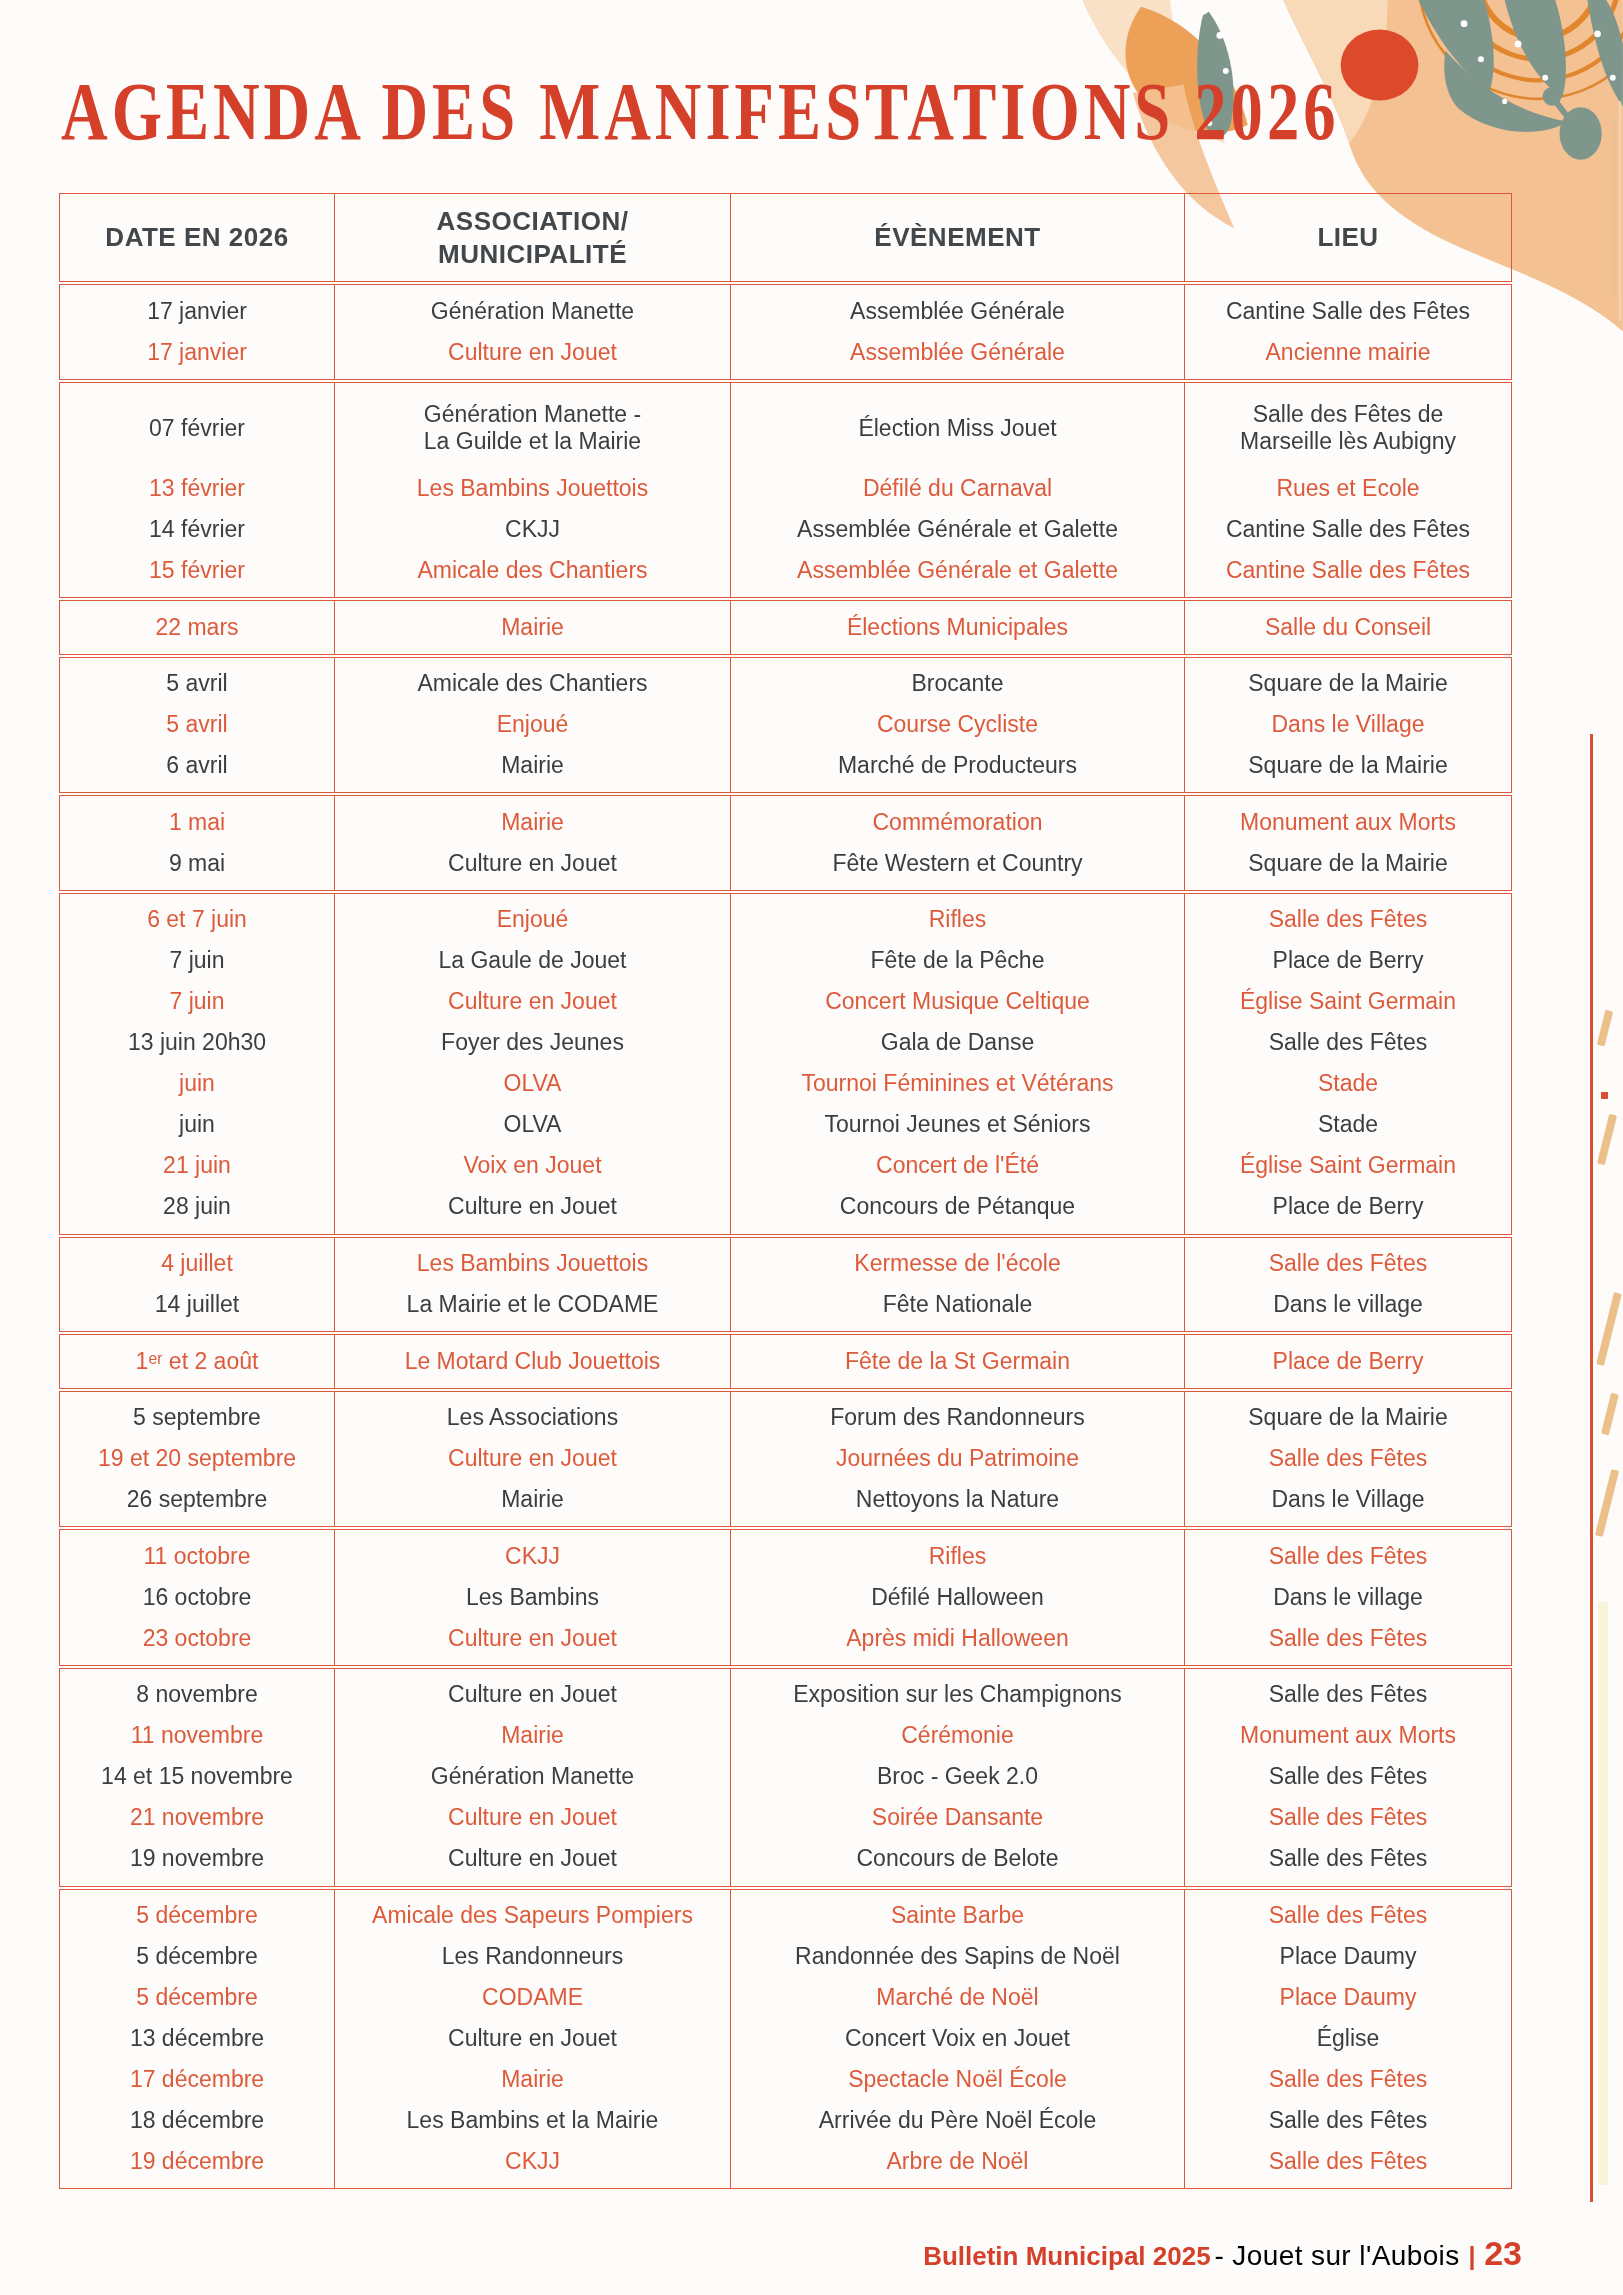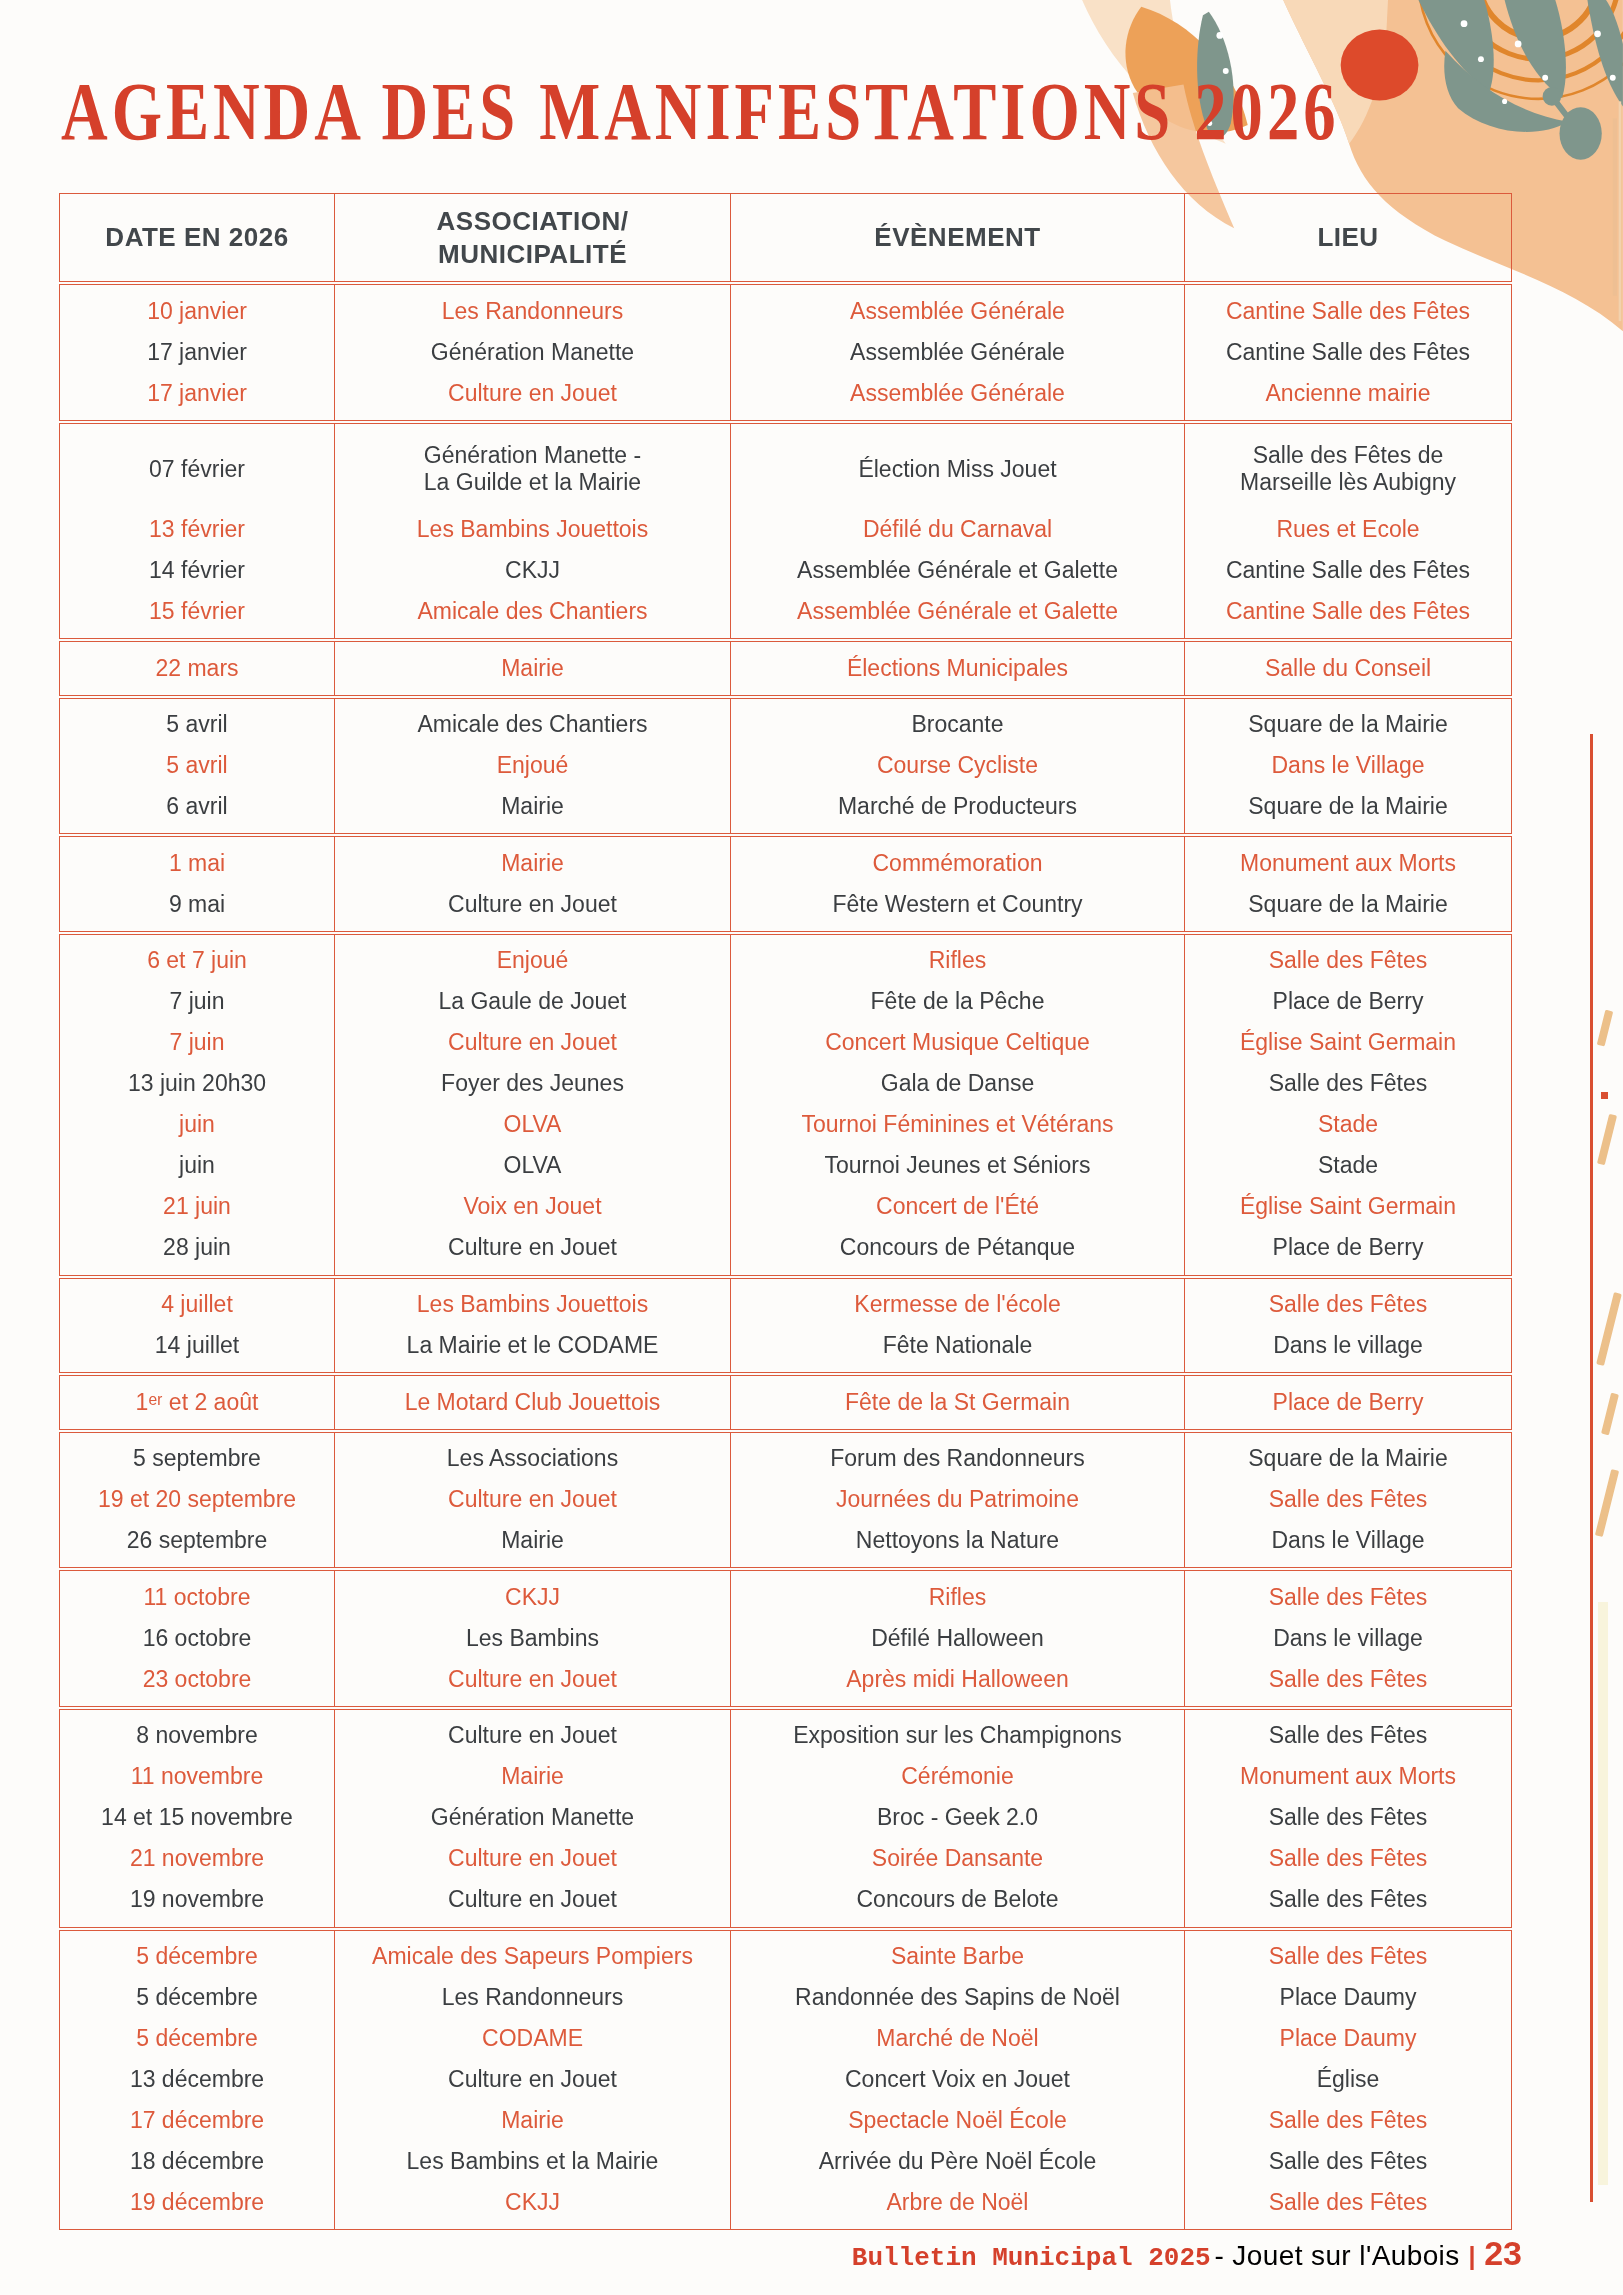--- a/index.html
+++ b/index.html
@@ -55,21 +55,21 @@
   .agenda tbody tr:last-child td{padding-bottom:6.8px;}
   .agenda tr.tall td{height:78px;}
   .agenda tr.red td{color:var(--red);}
   .agenda tr.dark td{color:var(--dark);}
   
   .footer{
     position:absolute;top:2234px;left:0;width:1522px;
     text-align:right;white-space:nowrap;
   }
   .footer .bulletin{
-    font-family:Liberation Mono, monospace;font-weight:bold;
+    font-family:Liberation Sans, sans-serif;font-weight:bold;
     font-size:26px;color:var(--title-red);margin-left:8px;
   }
   .footer .place{
     font-size:28px;color:#000000;letter-spacing:0.4px;
   }
   .footer .divider{font-size:25px;color:var(--title-red);font-weight:bold;padding:0 5px;}
   .footer .pagenum{font-size:34px;color:var(--title-red);font-weight:bold;}
 </style>
 </head>
 <body>
@@ -120,26 +120,20 @@
   <thead>
     <tr>
       <th>DATE EN 2026</th>
       <th>ASSOCIATION/
 MUNICIPALITÉ</th>
       <th>ÉVÈNEMENT</th>
       <th>LIEU</th>
     </tr>
   </thead>
 <tbody>
-      <tr class="red">
-        <td>10 janvier</td>
-        <td>Les Randonneurs</td>
-        <td>Assemblée Générale</td>
-        <td>Cantine Salle des Fêtes</td>
-      </tr>
       <tr class="dark">
         <td>17 janvier</td>
         <td>Génération Manette</td>
         <td>Assemblée Générale</td>
         <td>Cantine Salle des Fêtes</td>
       </tr>
       <tr class="red">
         <td>17 janvier</td>
         <td>Culture en Jouet</td>
         <td>Assemblée Générale</td>

